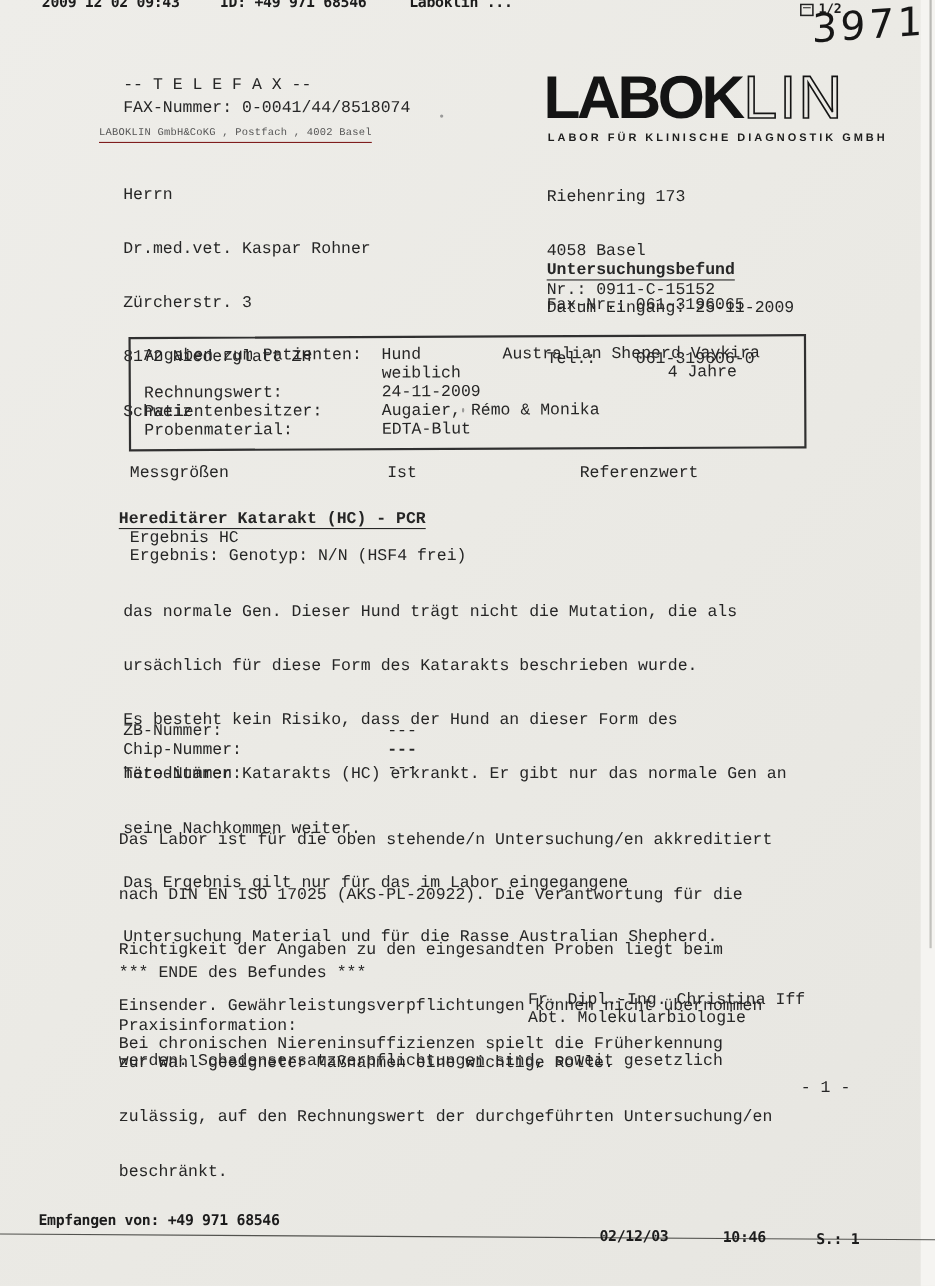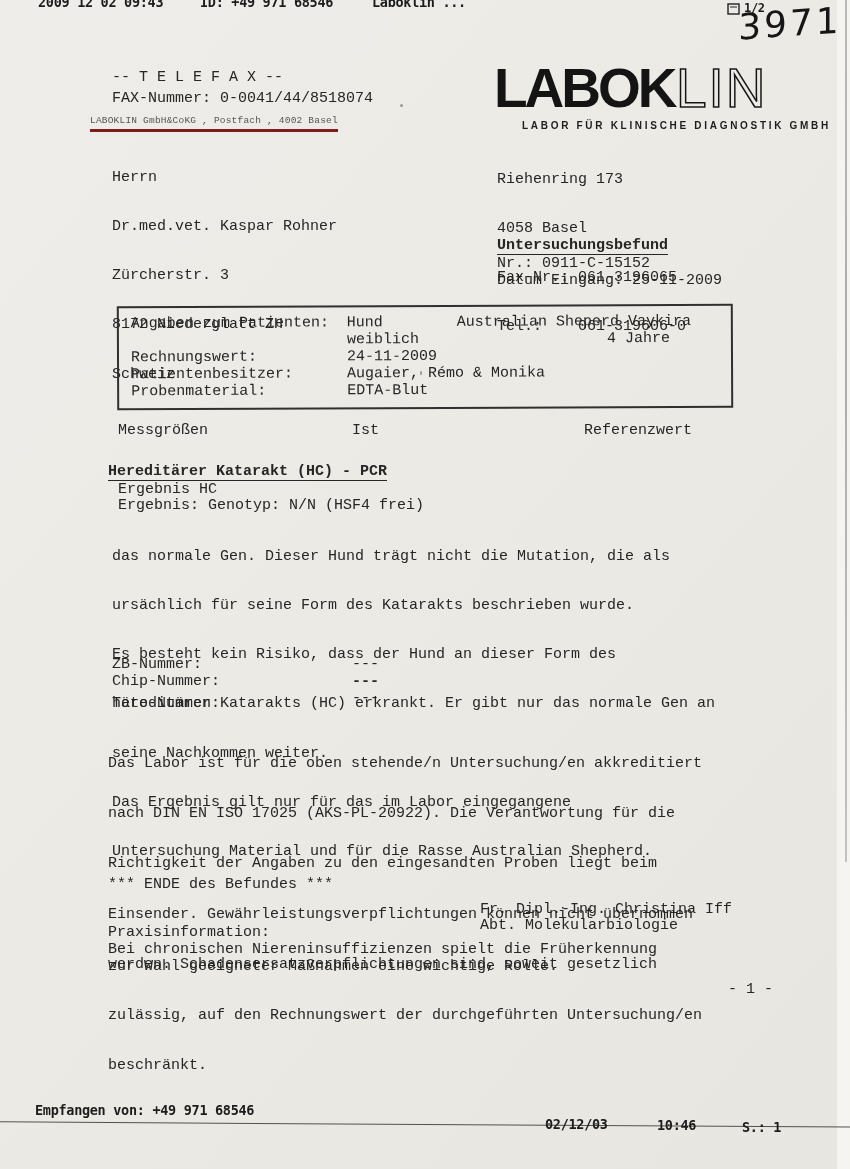--- a/index.html
+++ b/index.html
@@ -21,32 +21,32 @@
     background:linear-gradient(#8b8b86,#6f6f6a 40%,#9a9a94);
     opacity:.55;
   }
   .t{
     position:absolute;white-space:pre;
     font-family:"Liberation Mono",monospace;
     font-size:15px;line-height:16.4px;color:#262626;
   }
   .b{font-weight:bold}
   .hu{border-bottom:1.6px solid #262626;padding-bottom:0px}
-  .small{font-size:9.5px;color:#555;letter-spacing:.2px;border-bottom:3px solid #7f1d1d}
+  .small{font-size:9.5px;color:#555;letter-spacing:.2px;border-bottom:1px solid #7f1d1d}
   .fax{
     font-family:"DejaVu Sans Mono",monospace;font-weight:bold;
     font-size:13.5px;color:#1c1c1c;letter-spacing:-.3px;
   }
   .hand{
     font-family:"DejaVu Sans",sans-serif;font-size:36px;color:#161616;
     transform:rotate(-4deg) skewX(-4deg);letter-spacing:3px;font-weight:400;
   }
   .logo-sub{
     position:absolute;font-family:"Liberation Sans",sans-serif;
-    font-size:10px;font-weight:bold;letter-spacing:2.7px;color:#1d1d1d;white-space:pre;margin-left:24px;
+    font-size:10px;font-weight:bold;letter-spacing:2.7px;color:#1d1d1d;white-space:pre;
   }
   .pbox{
     position:absolute;left:117px;top:305px;width:612px;height:100px;
     border:2px solid #303030;transform:rotate(-0.25deg);
   }
   .pbox .t{font-size:15px}
   .footer-line{
     position:absolute;left:-12px;top:1124px;width:885px;
     border-top:1.3px solid #52524e;transform:rotate(0.35deg);
   }
@@ -116,29 +116,29 @@
   <div class="t" style="left:12px;top:42px">Rechnungswert:</div>
   <div class="t" style="left:228px;top:42px">24-11-2009</div>
   <div class="t" style="left:12px;top:59px">Patientenbesitzer:</div>
   <div class="t" style="left:228px;top:59px">Augaier, Rémo &amp; Monika</div>
   <div class="t" style="left:12px;top:76px">Probenmaterial:</div>
   <div class="t" style="left:228px;top:76px">EDTA-Blut</div>
 </div>
 
 <div class="t" style="left:118px;top:423px">Messgrößen</div>
 <div class="t" style="left:352px;top:423px">Ist</div>
-<div class="t" style="left:584px;top:423px">Referenzwert</div>
+<div class="t" style="left:527px;top:423px">Referenzwert</div>
 
 <div class="t b" style="left:108px;top:464px"><span class="hu">Hereditärer Katarakt (HC) - PCR</span></div>
 <div class="t" style="left:118px;top:482px">Ergebnis HC</div>
 <div class="t" style="left:118px;top:498px">Ergebnis: Genotyp: N/N (HSF4 frei)</div>
 
 <div class="t" style="left:112px;top:516px">
   <div>das normale Gen. Dieser Hund trägt nicht die Mutation, die als</div>
-  <div>ursächlich für seine Form des Katarakts beschrieben wurde.</div>
+  <div>ursächlich für diese Form des Katarakts beschrieben wurde.</div>
   <div>Es besteht kein Risiko, dass der Hund an dieser Form des</div>
   <div>hereditären Katarakts (HC) erkrankt. Er gibt nur das normale Gen an</div>
   <div>seine Nachkommen weiter.</div>
   <div>Das Ergebnis gilt nur für das im Labor eingegangene</div>
   <div>Untersuchung Material und für die Rasse Australian Shepherd.</div>
 </div>
 
 <div class="t" style="left:112px;top:657px">ZB-Nummer:</div>
 <div class="t" style="left:352px;top:657px">---</div>
 <div class="t" style="left:112px;top:674px">Chip-Nummer:</div>

